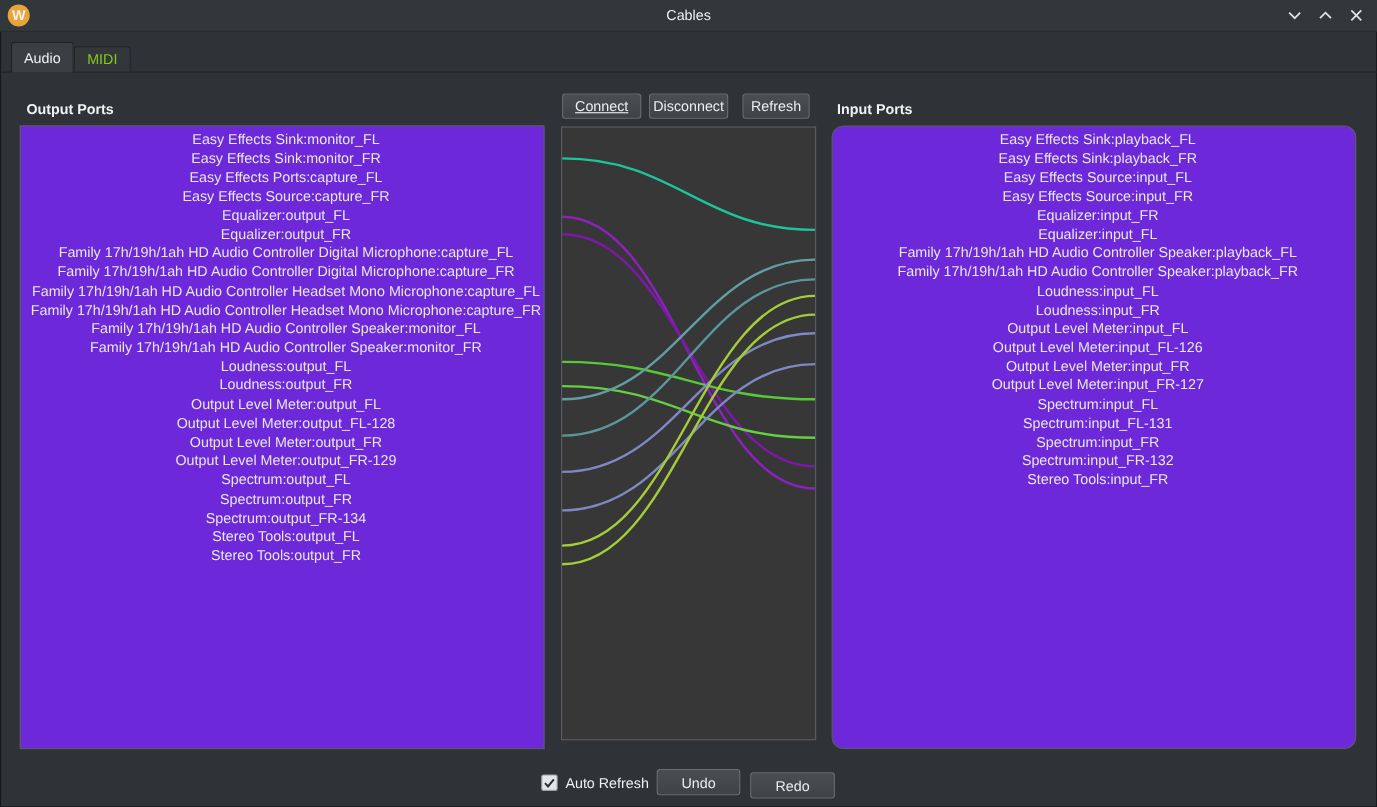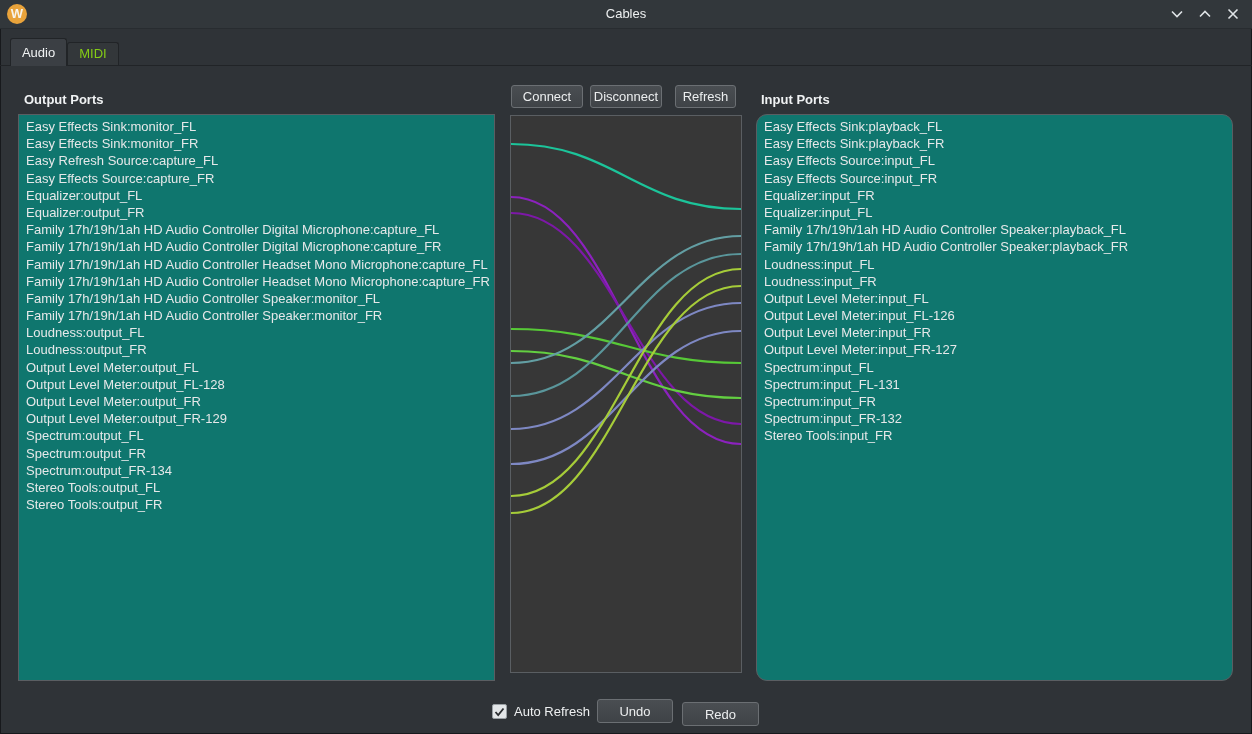--- a/index.html
+++ b/index.html
@@ -25,31 +25,31 @@
     background:#33373a;color:#84cc16;border:1px solid #212427;border-bottom:none;
     border-radius:3px 3px 0 0;}
   .tab.active{top:0;height:27px;line-height:27px;background:#3b3f44;color:#f0f2f3;z-index:2;}
   .tab.t0{left:10px;width:55px;}
   .tab.t1{left:67px;width:50px;}
   
   .group-label{position:absolute;font-size:13px;font-weight:bold;color:#f0f2f3;}
   .gl-out{left:24px;top:92px;}
   .gl-in{left:761px;top:92px;}
   
-  .listbox{position:absolute;top:114px;height:567px;width:477px;background:#0f766e;
-    border:1px solid #5a5e62;box-sizing:border-box;padding-top:3px;overflow:hidden;}
+  .listbox{position:absolute;top:114px;height:567px;width:477px;background:#6d28d9;
+    border:1px solid #5a5e62;box-sizing:border-box;padding-top:3px;overflow:hidden;text-align:center;}
   .lb-out{left:18px;}
   .lb-in{left:756px;border-radius:11px;}
   .list-item{height:17.2px;line-height:17.2px;padding-left:7px;font-size:13px;color:#e6e8e9;
     white-space:nowrap;cursor:default;}
   
   .btn{position:absolute;height:23px;box-sizing:border-box;background:linear-gradient(#4a4e52,#3f4347);
     border:1px solid #6b6f73;border-radius:3px;color:#eceeef;font-size:13px;
     font-family:"Liberation Sans", sans-serif;text-align:center;padding:0;cursor:default;}
-  .btn-connect{left:511px;top:85px;width:72px;}
+  .btn-connect{left:511px;top:85px;width:72px;text-decoration:underline;}
   .btn-disconnect{left:590px;top:85px;width:72px;}
   .btn-refresh{left:675px;top:85px;width:61px;}
   
   .canvas{position:absolute;left:510px;top:115px;width:232px;height:558px;background:#373737;
     border:1px solid #5a5e62;box-sizing:border-box;}
   .canvas svg{display:block;width:100%;height:100%;}
   
   .checkbox{position:absolute;left:492px;top:704px;width:15px;height:15px;border-radius:2px;
     background:#e3e6e8;border:1px solid #9aa0a4;box-sizing:border-box;
     display:flex;align-items:center;justify-content:center;}
@@ -89,21 +89,21 @@
 
   <div class="tabbar">
     <div class="tab t0 active">Audio</div>
     <div class="tab t1">MIDI</div>
   </div>
 
   <div class="group-label gl-out">Output Ports</div>
   <div class="listbox lb-out">
       <div class="list-item">Easy Effects Sink:monitor_FL</div>
       <div class="list-item">Easy Effects Sink:monitor_FR</div>
-      <div class="list-item">Easy Refresh Source:capture_FL</div>
+      <div class="list-item">Easy Effects Ports:capture_FL</div>
       <div class="list-item">Easy Effects Source:capture_FR</div>
       <div class="list-item">Equalizer:output_FL</div>
       <div class="list-item">Equalizer:output_FR</div>
       <div class="list-item">Family 17h/19h/1ah HD Audio Controller Digital Microphone:capture_FL</div>
       <div class="list-item">Family 17h/19h/1ah HD Audio Controller Digital Microphone:capture_FR</div>
       <div class="list-item">Family 17h/19h/1ah HD Audio Controller Headset Mono Microphone:capture_FL</div>
       <div class="list-item">Family 17h/19h/1ah HD Audio Controller Headset Mono Microphone:capture_FR</div>
       <div class="list-item">Family 17h/19h/1ah HD Audio Controller Speaker:monitor_FL</div>
       <div class="list-item">Family 17h/19h/1ah HD Audio Controller Speaker:monitor_FR</div>
       <div class="list-item">Loudness:output_FL</div>

